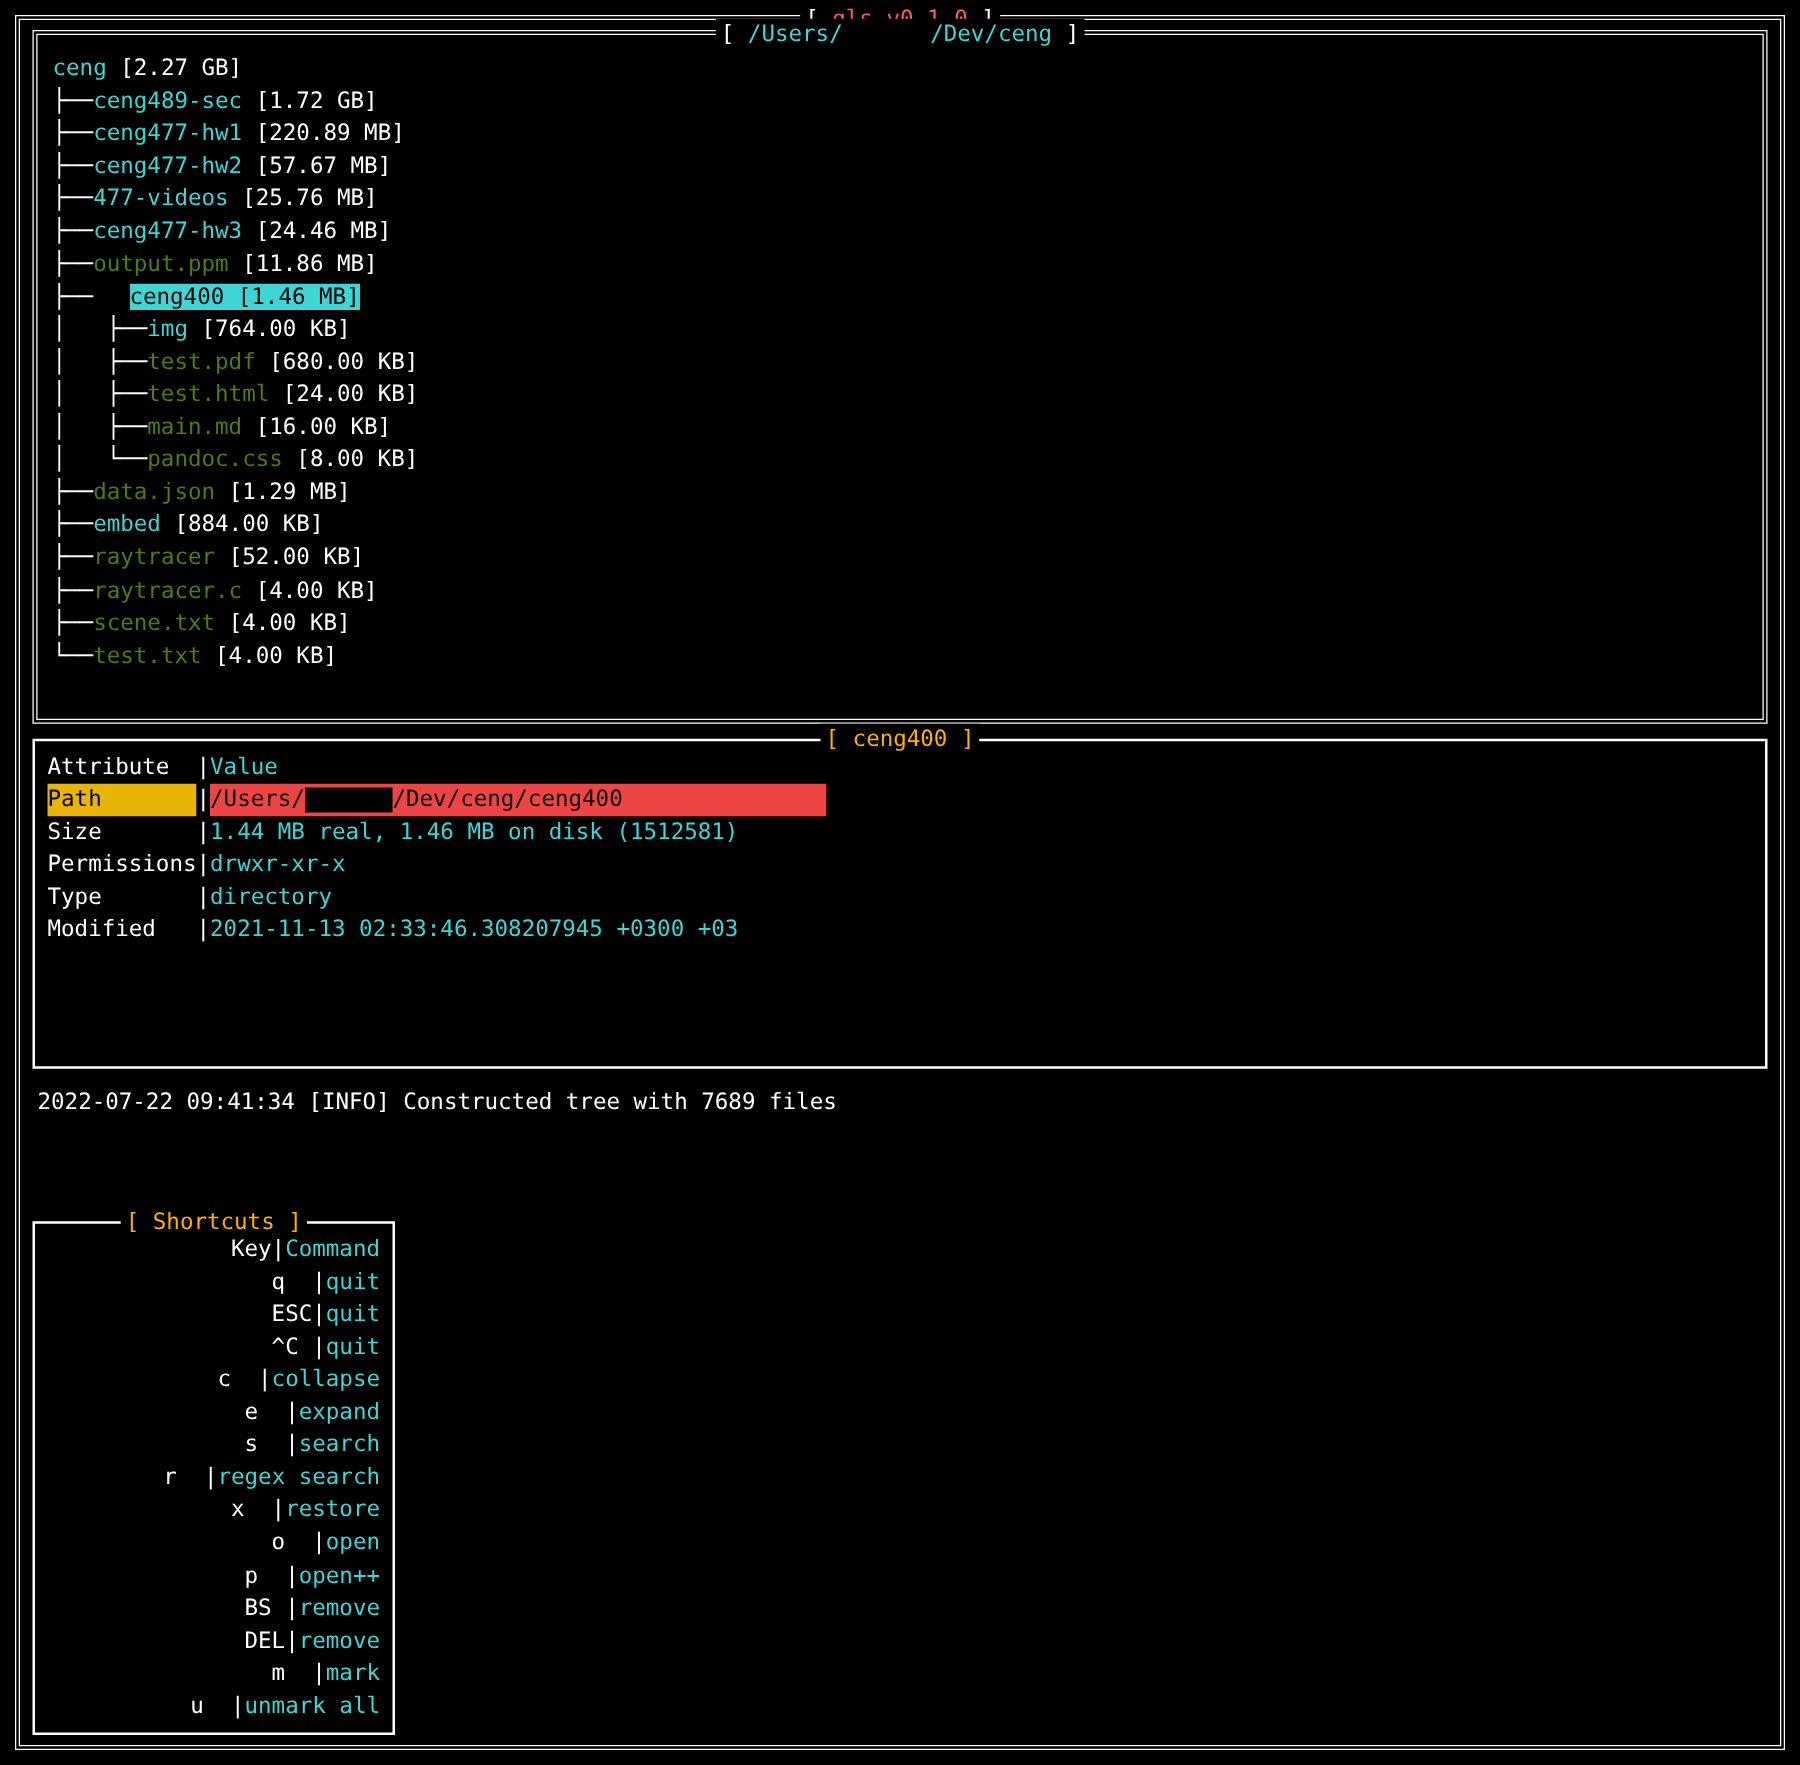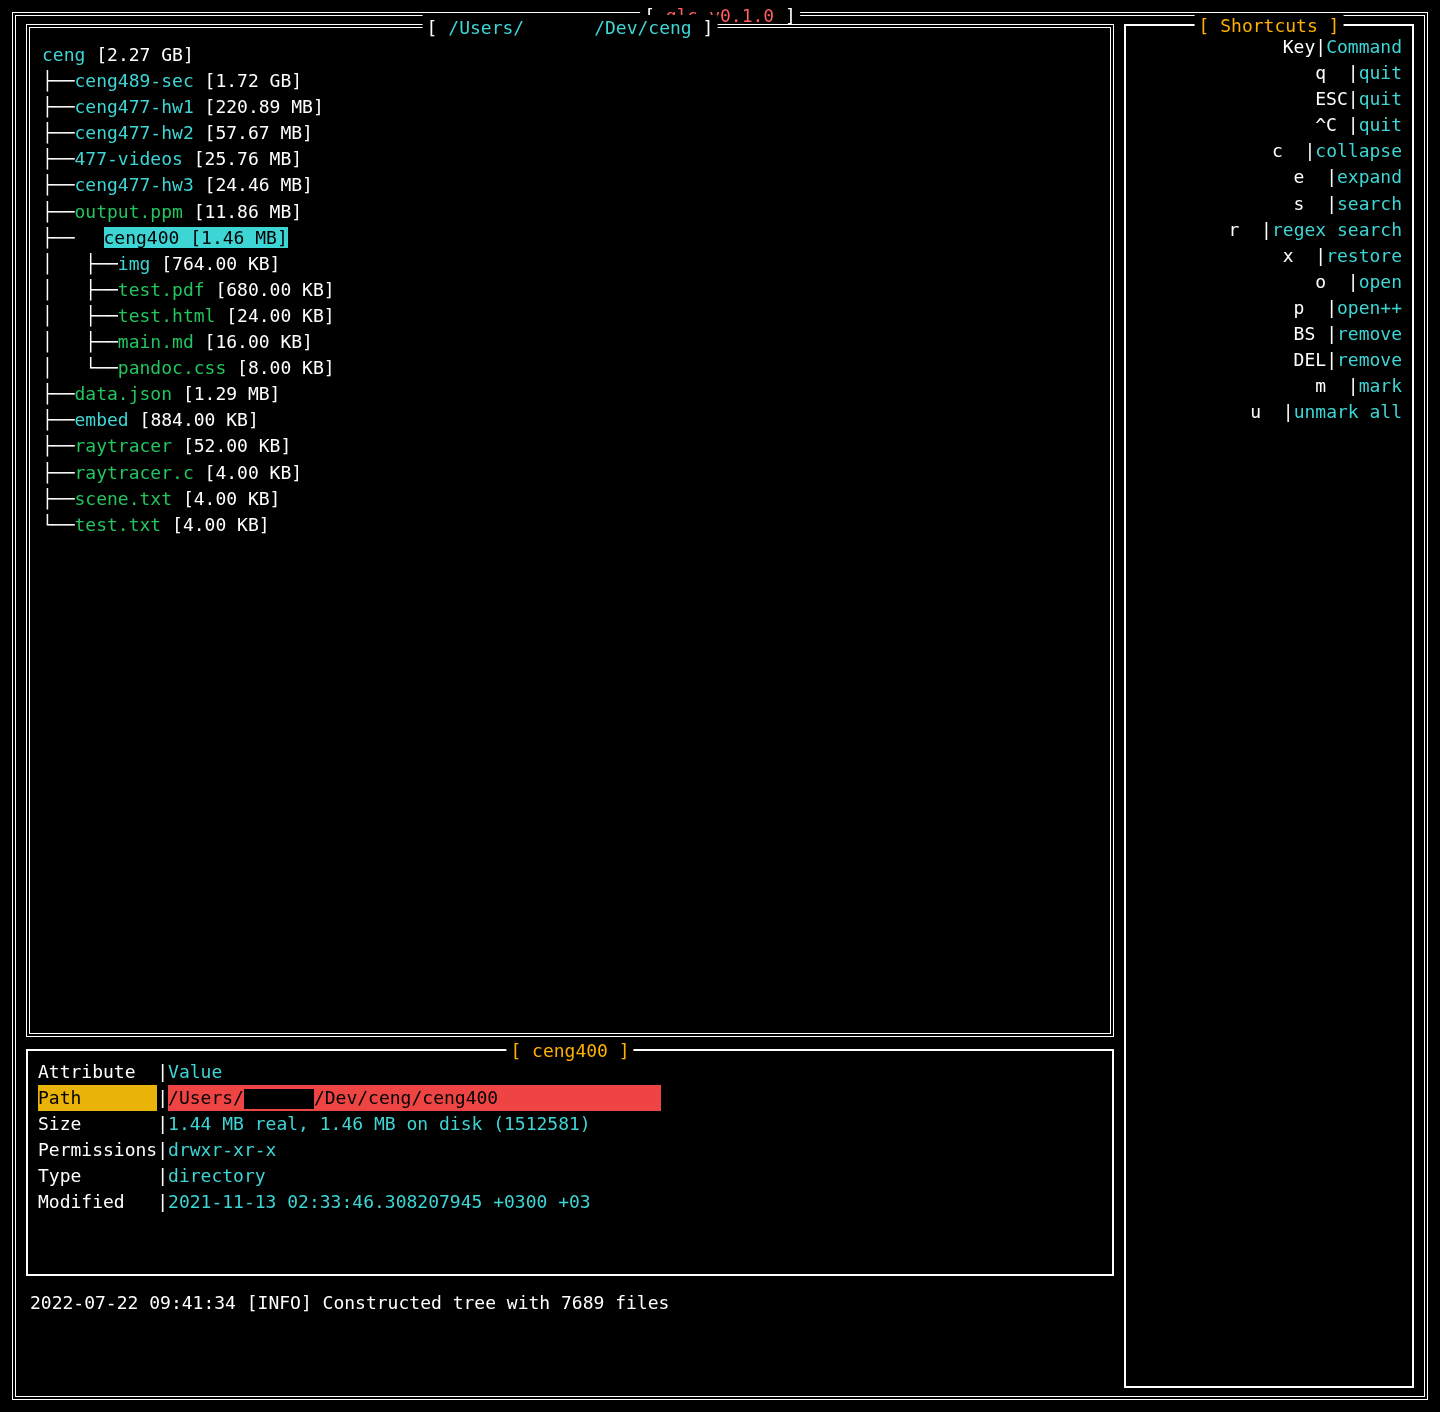--- a/index.html
+++ b/index.html
@@ -31,58 +31,58 @@
     padding: 0 4px;
     white-space: nowrap;
   }
   .outer {
     width: 100%;
     height: 100%;
     position: relative;
   }
   .layout {
     display: flex;
-    flex-direction: row;
+    flex-direction: column;
     gap: 10px;
     height: 100%;
   }
   .col-left {
     flex: 1;
     display: flex;
     flex-direction: column;
     gap: 12px;
   }
   .col-right {
     width: 290px;
     text-align: right;
   }
   .tree-panel {
     flex: 1;
     min-height: 0;
   }
   .detail-panel {
-    height: 227px;
+    height: 264px;
   }
   .status-area {
     padding: 2px 4px;
     height: 100px;
   }
   .red { color: #ff5c5c; }
   .cyan { color: #3ed5d5; }
   .orange { color: #ffb000; }
   .white { color: #ffffff; }
   .bracket { color: #fff; }
   .tree-line { white-space: pre; }
   .sel {
     background: #3ed5d5;
     color: #000;
     margin-left: 29px;
   }
   .dir-name { color: #3ed5d5; }
-  .file-name { color: #22c55e; }
+  .file-name { color: #4d7c0f; }
   .size { color: #ffffff; }
   .tree-content { padding: 6px 2px; }
   .shortcut-row, .detail-row { white-space: pre; }
   .shortcut-key { color: #fff; }
   .shortcut-cmd { color: #3ed5d5; }
   .detail-key { color: #fff; }
   .detail-val { color: #3ed5d5; }
   .path-highlight-row .detail-key {
     background: #eab308; color:#000;
     display:inline-block;

